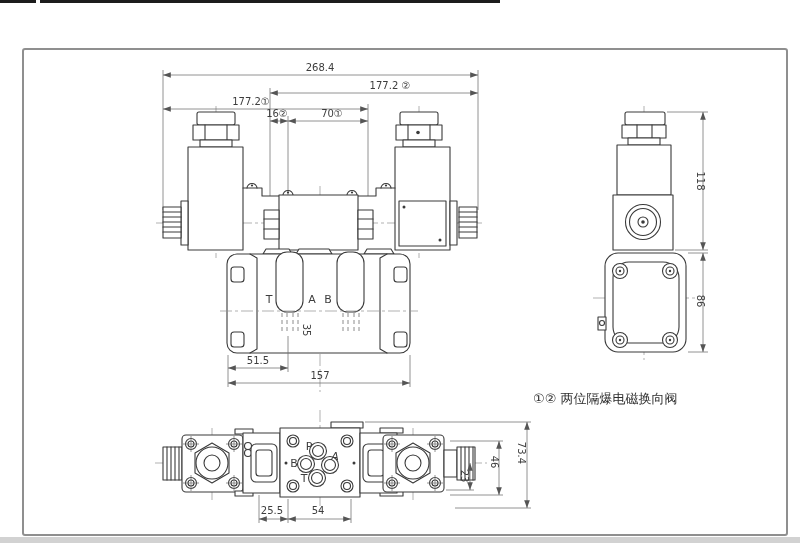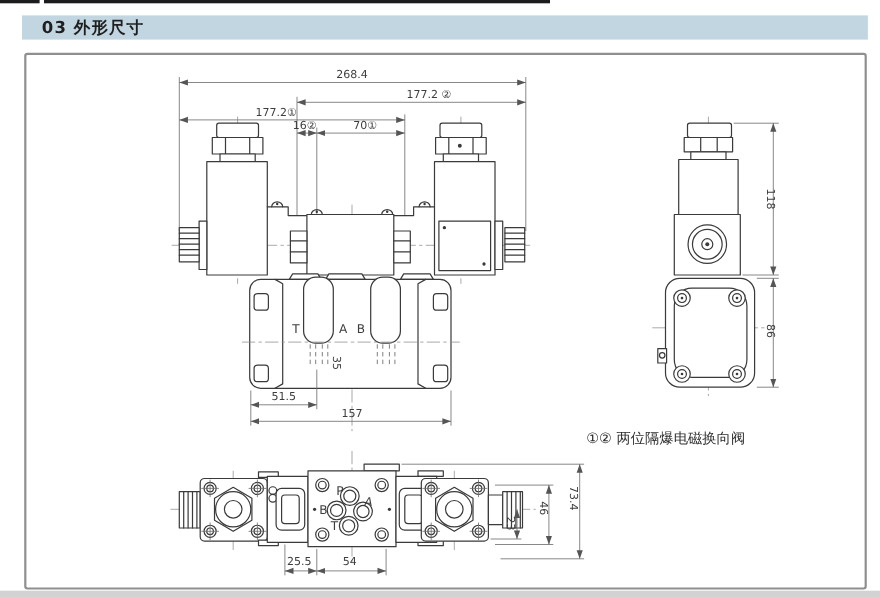--- a/index.html
+++ b/index.html
@@ -26,23 +26,20 @@
   .cn{font-size:13px;fill:#2e2e2e;font-family:"DejaVu Sans",sans-serif;}
   .dot{fill:#3a3a3a;stroke:none;}
 </style>
 </head>
 <body>
 
 <div class="page">
   <div class="top-mark top-mark-1"></div>
   <div class="top-mark top-mark-2"></div>
 
-  <div class="header-bar">
-    <span>03 外形尺寸</span>
-  </div>
 
   <div class="frame"></div>
   <div class="bottom-strip"></div>
 
   <svg width="800" height="543" viewBox="0 0 800 543">
     <defs>
       <marker id="arr" viewBox="0 0 10 10" refX="9.5" refY="5" markerWidth="11" markerHeight="11" orient="auto-start-reverse">
         <path d="M0,1.6 L9.5,5 L0,8.4 z" fill="#555"></path>
       </marker>
     </defs>

